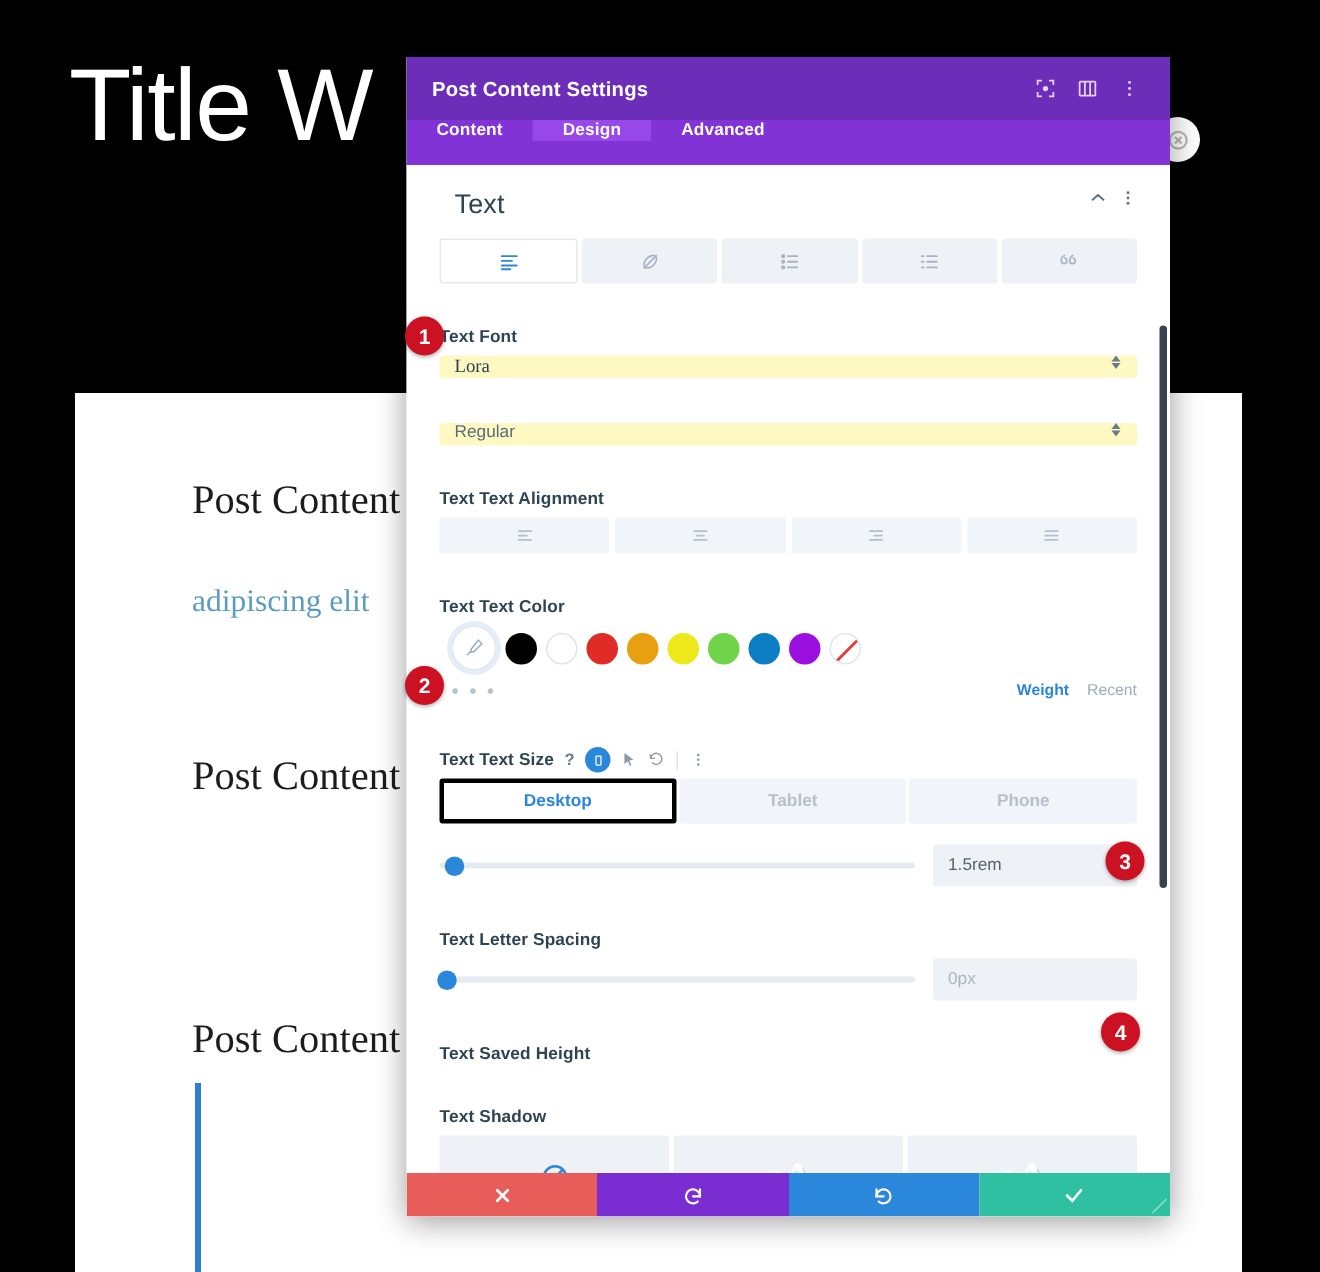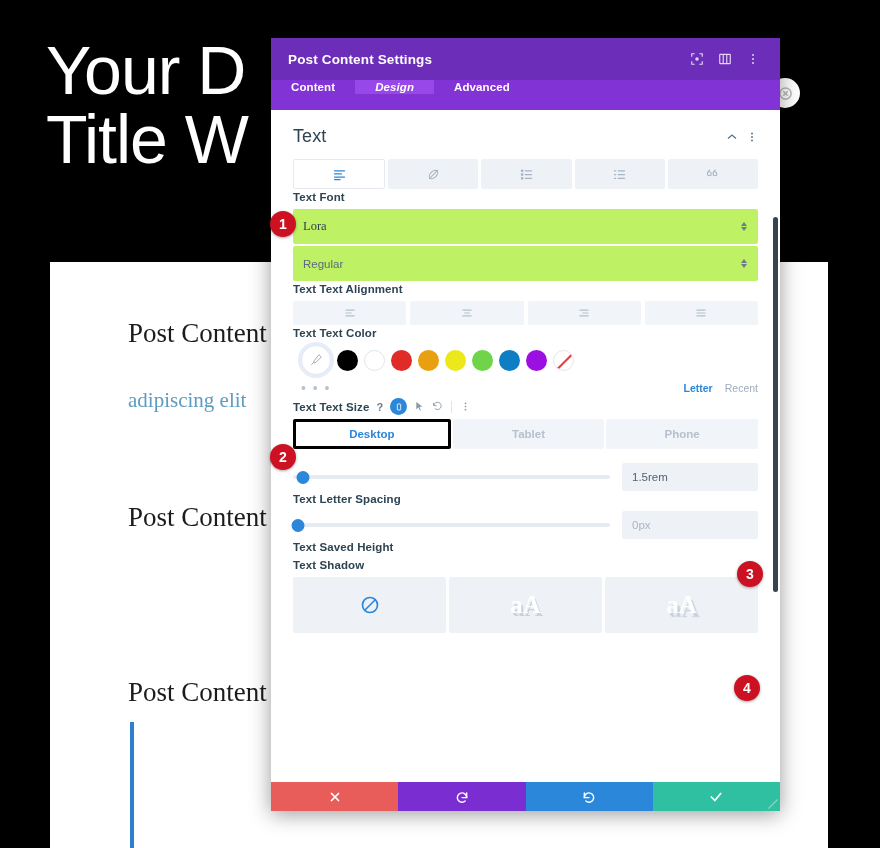--- a/index.html
+++ b/index.html
@@ -90,53 +90,53 @@
   .modal-tabs {
     height: 30px; background: #8233d6;
     display: flex; flex: 0 0 auto;
   }
   .modal-tab {
     height: 14px; padding: 0 20px;
     display: flex; align-items: center; justify-content: center;
     color: #fff; font-size: 11.5px; font-weight: bold;
     letter-spacing: .1px;
   }
-  .modal-tab.active { background: #9848e8; font-style: italic; }
+  .modal-tab.active { background: #9848e8; }
 
   .modal-body {
     flex: 1; position: relative; overflow: hidden; background: #fff;
   }
   .scroll-inner { position: absolute; inset: 0; padding: 0 0 0 0; }
 
   .sec-head {
-    display: flex; align-items: center;
-    padding: 16px 18px 12px 22px;
+    display: flex; align-items: flex-start;
+    padding: 16px 18px 12px 32px;
   }
   .sec-title { font-size: 18px; color: #2e4453; flex: 1; letter-spacing: .1px; }
   .sec-ico { width: 20px; color: #5a7181; display:flex; align-items:center; justify-content:center;}
   .sec-ico svg { width: 12px; height: 12px; }
 
-  .field { padding: 0 22px; margin-bottom: 2px; position: relative; }
+  .field { padding: 0 22px; margin-bottom: 30px; position: relative; }
   .field-label {
     font-size: 11.5px; color: #2e4453; font-weight: bold;
     margin-bottom: 6px; letter-spacing: .1px;
   }
 
   .seg-row { display: flex; gap: 3px; }
   .seg {
     flex: 1; height: 30px; background: #eef1f6;
     display: flex; align-items: center; justify-content: center;
     color: #a7b4c4; border-radius: 2px;
   }
   .seg.active { background: #fff; border: 1px solid #e6eaf0; color: #2b87da; }
   .seg svg { width: 15px; height: 15px; }
 
   .select-box {
-    height: 35px; background: #bef264; border-radius: 2px;
-    display: flex; align-items: center;
+    height: 15px; background: #fef9c3; border-radius: 2px;
+    display: flex; align-items: flex-start;
     padding: 0 10px; position: relative;
   }
   .select-val { font-size: 11.5px; color: #5a6b7b; flex: 1; }
   .select-val.serif { font-family: "Liberation Serif", serif; font-size: 12.5px; color:#33404d;}
   .spin { width: 9px; color: #7a8b9a; display:flex; flex-direction:column; align-items:center; gap:1px;}
   .spin i { display:block; width:0;height:0;border-left:3.5px solid transparent;border-right:3.5px solid transparent; }
   .spin i.up { border-bottom: 4px solid #6b7b8a; }
   .spin i.dn { border-top: 4px solid #6b7b8a; }
 
   .style-row { display: flex; gap: 4px; }
@@ -270,21 +270,20 @@
   #badge3 { left: 737px; top: 561px; }
   #badge4 { left: 734px; top: 675px; }
 </style>
 </head>
 <body>
 
 <div id="root">
 
   <div class="bg-hero">
     <div class="bg-hero-title">
-      <span>Your D</span>
       <span class="l2"><span>Title W</span></span>
     </div>
     <div class="bg-circle-btn">
       <svg viewBox="0 0 24 24" fill="none" stroke="#b9b9b9" stroke-width="2.4">
         <circle cx="12" cy="12" r="9"></circle>
           <line x1="8.5" y1="8.5" x2="15.5" y2="15.5"></line>
           <line x1="15.5" y1="8.5" x2="8.5" y2="15.5"></line>
       </svg>
     </div>
   </div>
@@ -463,21 +462,21 @@
             <div class="swatch" style="background:#e02b27"></div>
             <div class="swatch" style="background:#e8a010"></div>
             <div class="swatch" style="background:#ece81a"></div>
             <div class="swatch" style="background:#6fd44a"></div>
             <div class="swatch" style="background:#0d7ec4"></div>
             <div class="swatch" style="background:#9b10e0"></div>
             <div class="swatch none"></div>
           </div>
           <div class="color-sub">
             <div class="dots">• • •</div>
-            <div class="saved-lnk">Letter</div>
+            <div class="saved-lnk">Weight</div>
             <div class="recent-lnk">Recent</div>
           </div>
         </div>
 
         <div class="field">
           <div class="lbl-row">
             <div class="field-label">Text Text Size</div>
             <div class="mini help">?</div>
             <div class="mini blue">
               <svg viewBox="0 0 24 24" fill="none" stroke="currentColor" stroke-width="2.5">

